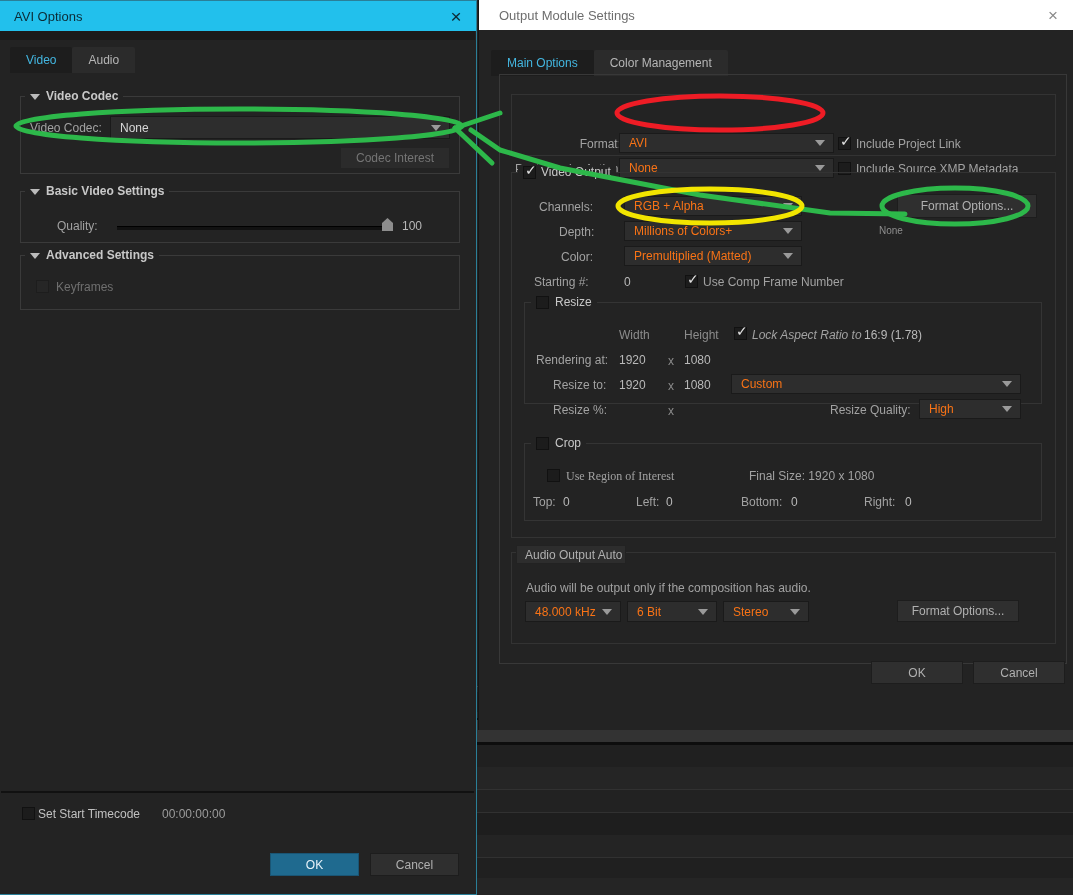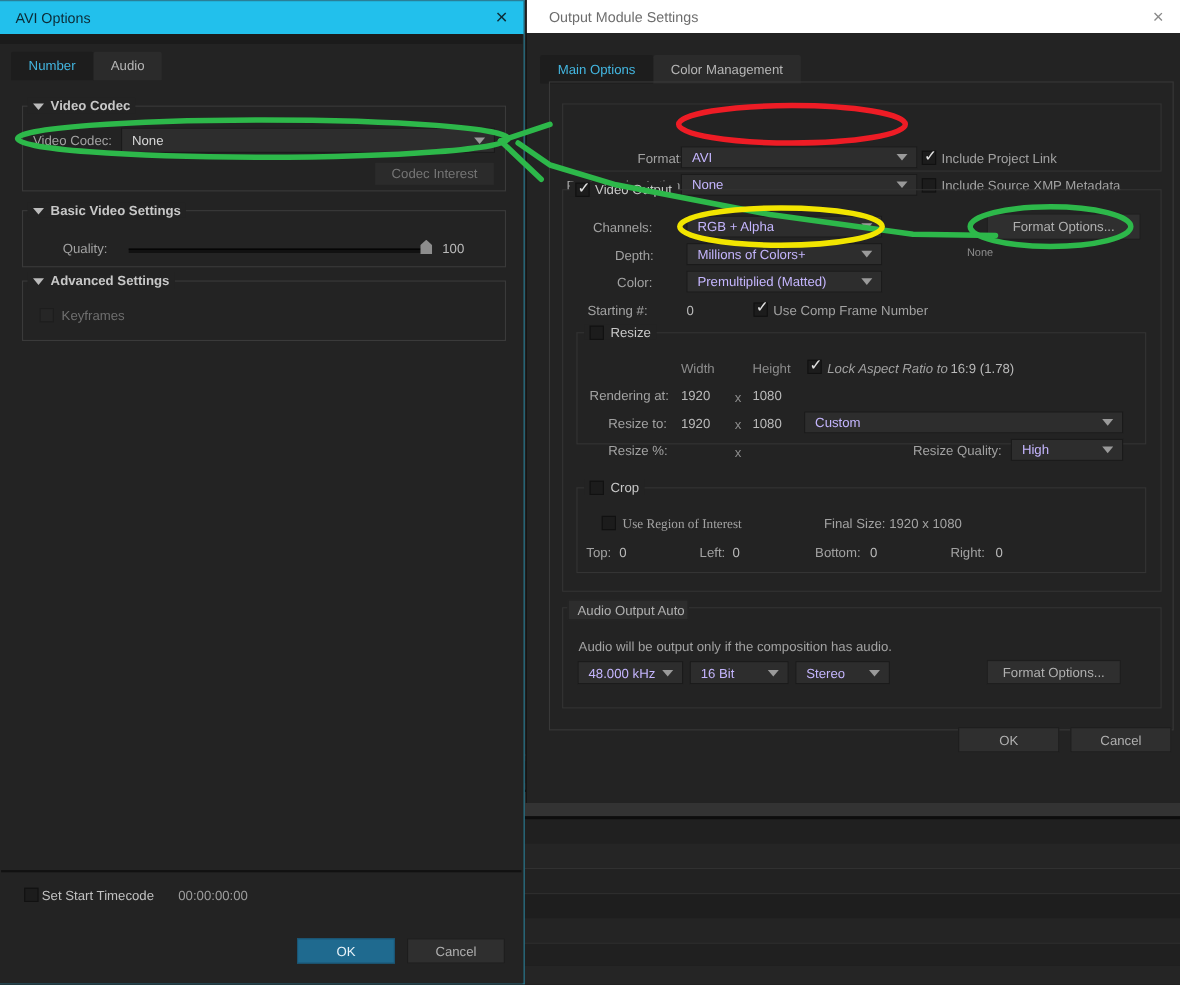--- a/index.html
+++ b/index.html
@@ -28,21 +28,21 @@
   
   .group{position:absolute;box-sizing:border-box;border:1px solid #3a3a3a;}
   .group > .glabel{position:absolute;top:-8px;left:10px;background:#232323;padding:0 5px;font-size:12px;color:#c8c8c8;}
   .grouptitle-bold{font-weight:bold;color:#d6d6d6;}
   .tri{display:inline-block;width:0;height:0;border-left:5px solid transparent;border-right:5px solid transparent;border-top:6px solid #bbb;vertical-align:middle;margin-right:6px;}
   
   .lbl{position:absolute;color:#a2a2a2;font-size:12px;white-space:nowrap;}
   .lbl.dim{color:#8c8c8c;}
   .val{position:absolute;color:#b9b9b9;font-size:12px;white-space:nowrap;}
   .select{position:absolute;box-sizing:border-box;background:#2d2d2d;border:1px solid #1a1a1a;display:flex;align-items:center;}
-  .select .sv{padding-left:9px;color:#c4b5fd;font-size:12px;white-space:nowrap;overflow:hidden;}
+  .select .sv{padding-left:9px;color:#f97316;font-size:12px;white-space:nowrap;overflow:hidden;}
   .select .caret{position:absolute;right:8px;width:0;height:0;border-left:5px solid transparent;border-right:5px solid transparent;border-top:6px solid #9a9a9a;}
   .btn{position:absolute;box-sizing:border-box;background:#2f2f2f;border:1px solid #1d1d1d;display:flex;align-items:center;justify-content:center;color:#b0b0b0;font-size:12px;}
   .btn.primary{background:#1f6a8f;border:1px solid #1a5574;color:#e8f3f9;}
   .chk{position:absolute;width:13px;height:13px;box-sizing:border-box;background:#1c1c1c;border:1px solid #111;}
   .chk.on::after{content:"✓";position:absolute;left:1px;top:-4px;font-size:14px;color:#e2e2e2;line-height:1;}
   .sliderTrack{position:absolute;height:3px;background:#111;border-top:1px solid #000;}
   .sliderThumb{position:absolute;width:11px;height:13px;background:#8d8d8d;clip-path:polygon(50% 0,100% 38%,100% 100%,0 100%,0 38%);}
   
   #anno{position:absolute;left:0;top:0;width:1073px;height:895px;pointer-events:none;}
 </style>
@@ -199,21 +199,21 @@
         </span>
       </div>
     </div>
     <div class="lbl" style="left:47px;top:551px;">Audio will be output only if the composition has audio.</div>
 
     <div class="select" style="left:46px;top:571px;width:96px;height:21px;">
       <div class="sv">48.000 kHz</div>
       <div class="caret"></div>
     </div>
     <div class="select" style="left:148px;top:571px;width:90px;height:21px;">
-      <div class="sv">16 Bit</div>
+      <div class="sv">6 Bit</div>
       <div class="caret"></div>
     </div>
     <div class="select" style="left:244px;top:571px;width:86px;height:21px;">
       <div class="sv">Stereo</div>
       <div class="caret"></div>
     </div>
     <div class="btn" style="left:418px;top:570px;width:122px;height:22px;">
       <span>Format Options...</span>
     </div>
 
@@ -231,21 +231,21 @@
   <div class="titlebar" style="background:#22c0ec;">
     <div class="tt" style="color:#0c2b36;">AVI Options</div>
     <div class="closebtn" style="color:#0d2a34;font-size:19px;">×</div>
   </div>
 
   <div class="panelbody" style="position:absolute;left:0;top:30px;width:475px;height:863px;background:#232323;">
 
     <div style="position:absolute;left:0;top:0;width:475px;height:9px;background:#1b1b1b;"></div>
 
     <div class="tabstrip" style="padding-left:10px;padding-top:14px;">
-      <div class="tab active">Number</div>
+      <div class="tab active">Video</div>
       <div class="tab inactive">Audio</div>
     </div>
 
     <div class="group" style="left:20px;top:65px;width:440px;height:78px;border-color:#3a3a3a;">
       <div class="glabel grouptitle-bold" style="left:4px;">
         <span class="tri"></span><span>Video Codec</span>
       </div>
     </div>
     <div class="lbl" style="left:30px;top:90px;">Video Codec:</div>
     <div class="select" style="left:110px;top:85px;width:340px;height:23px;">

